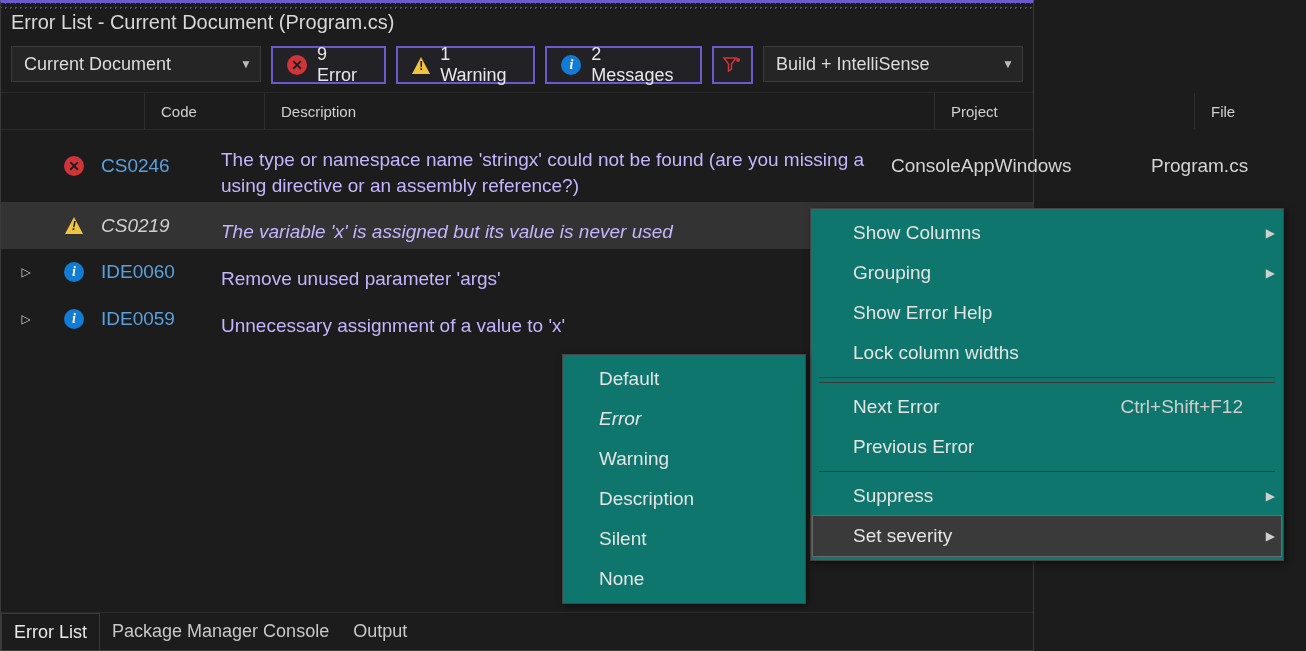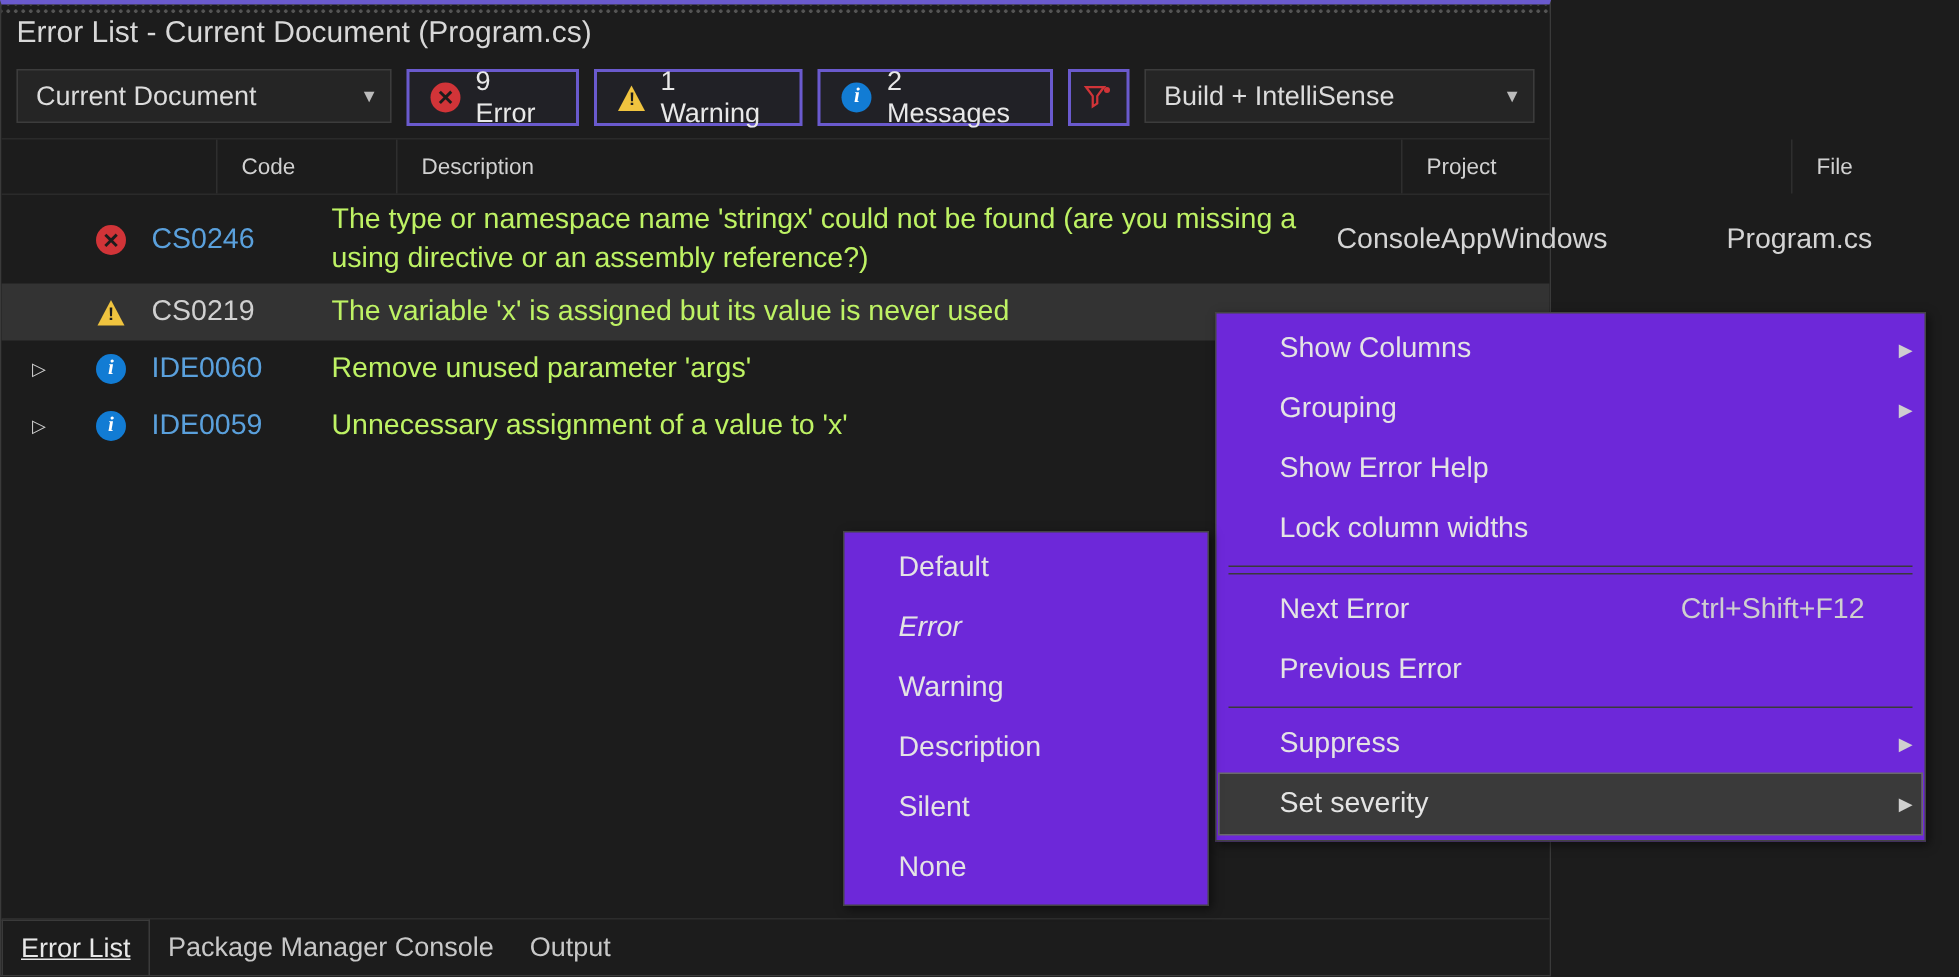--- a/index.html
+++ b/index.html
@@ -111,25 +111,25 @@
     color: #d0d0d0;
     border-left: 1px solid #2e2e2e;
     height: 100%;
     display: flex;
     align-items: center;
     margin-left: 47px;
   }
   .header-row > div:first-child, .header-row > div:nth-child(2) { border-left: none; }
   .body-rows { flex: 1; background: #1c1c1c; }
   .row { min-height: 38px; padding: 4px 0; }
-  .row.selected { background: #333333; }
+  .row.selected { background: #333333; font-style: italic; }
   .row .cell { padding: 0 4px; font-size: 19px; display: flex; align-items: center; }
   .row .cell.code { color: #5aa0dc; }
   .row .cell.code.plain { color: #d0d0d0; }
-  .row .cell.desc { color: #bef264; line-height: 1.35; padding-right: 20px; }
+  .row .cell.desc { color: #c4b5fd; line-height: 1.35; padding-right: 20px; margin-top: 13px; }
   .row .cell.expander { justify-content: center; color: #cfcfcf; font-size: 12px; }
   .row .cell.iconcell { justify-content: center; }
   .bottom-tabs {
     display: flex;
     align-items: center;
     height: 38px;
     background: #1c1c1c;
     border-top: 1px solid #2c2c2c;
   }
   .tab {
@@ -138,26 +138,25 @@
     display: flex;
     align-items: center;
     font-size: 18px;
     color: #c8c8c8;
   }
   .tab.active {
     border: 1px solid #3a3a3a;
     border-bottom: none;
     background: #1c1c1c;
     color: #e8e8e8;
-    text-decoration: underline;
   }
   
   .ctxmenu {
     position: absolute;
-    background: #6d28d9;
+    background: #0f766e;
     border: 1px solid #444;
     box-shadow: 2px 2px 6px rgba(0,0,0,.5);
     padding: 4px 2px;
     font-size: 19px;
     color: #e4e4e4;
   }
   .ctxmenu.main { left: 810px; top: 208px; width: 474px; }
   .ctxmenu.sub  { left: 562px; top: 354px; width: 244px; }
   .ctx-item {
     display: grid;

